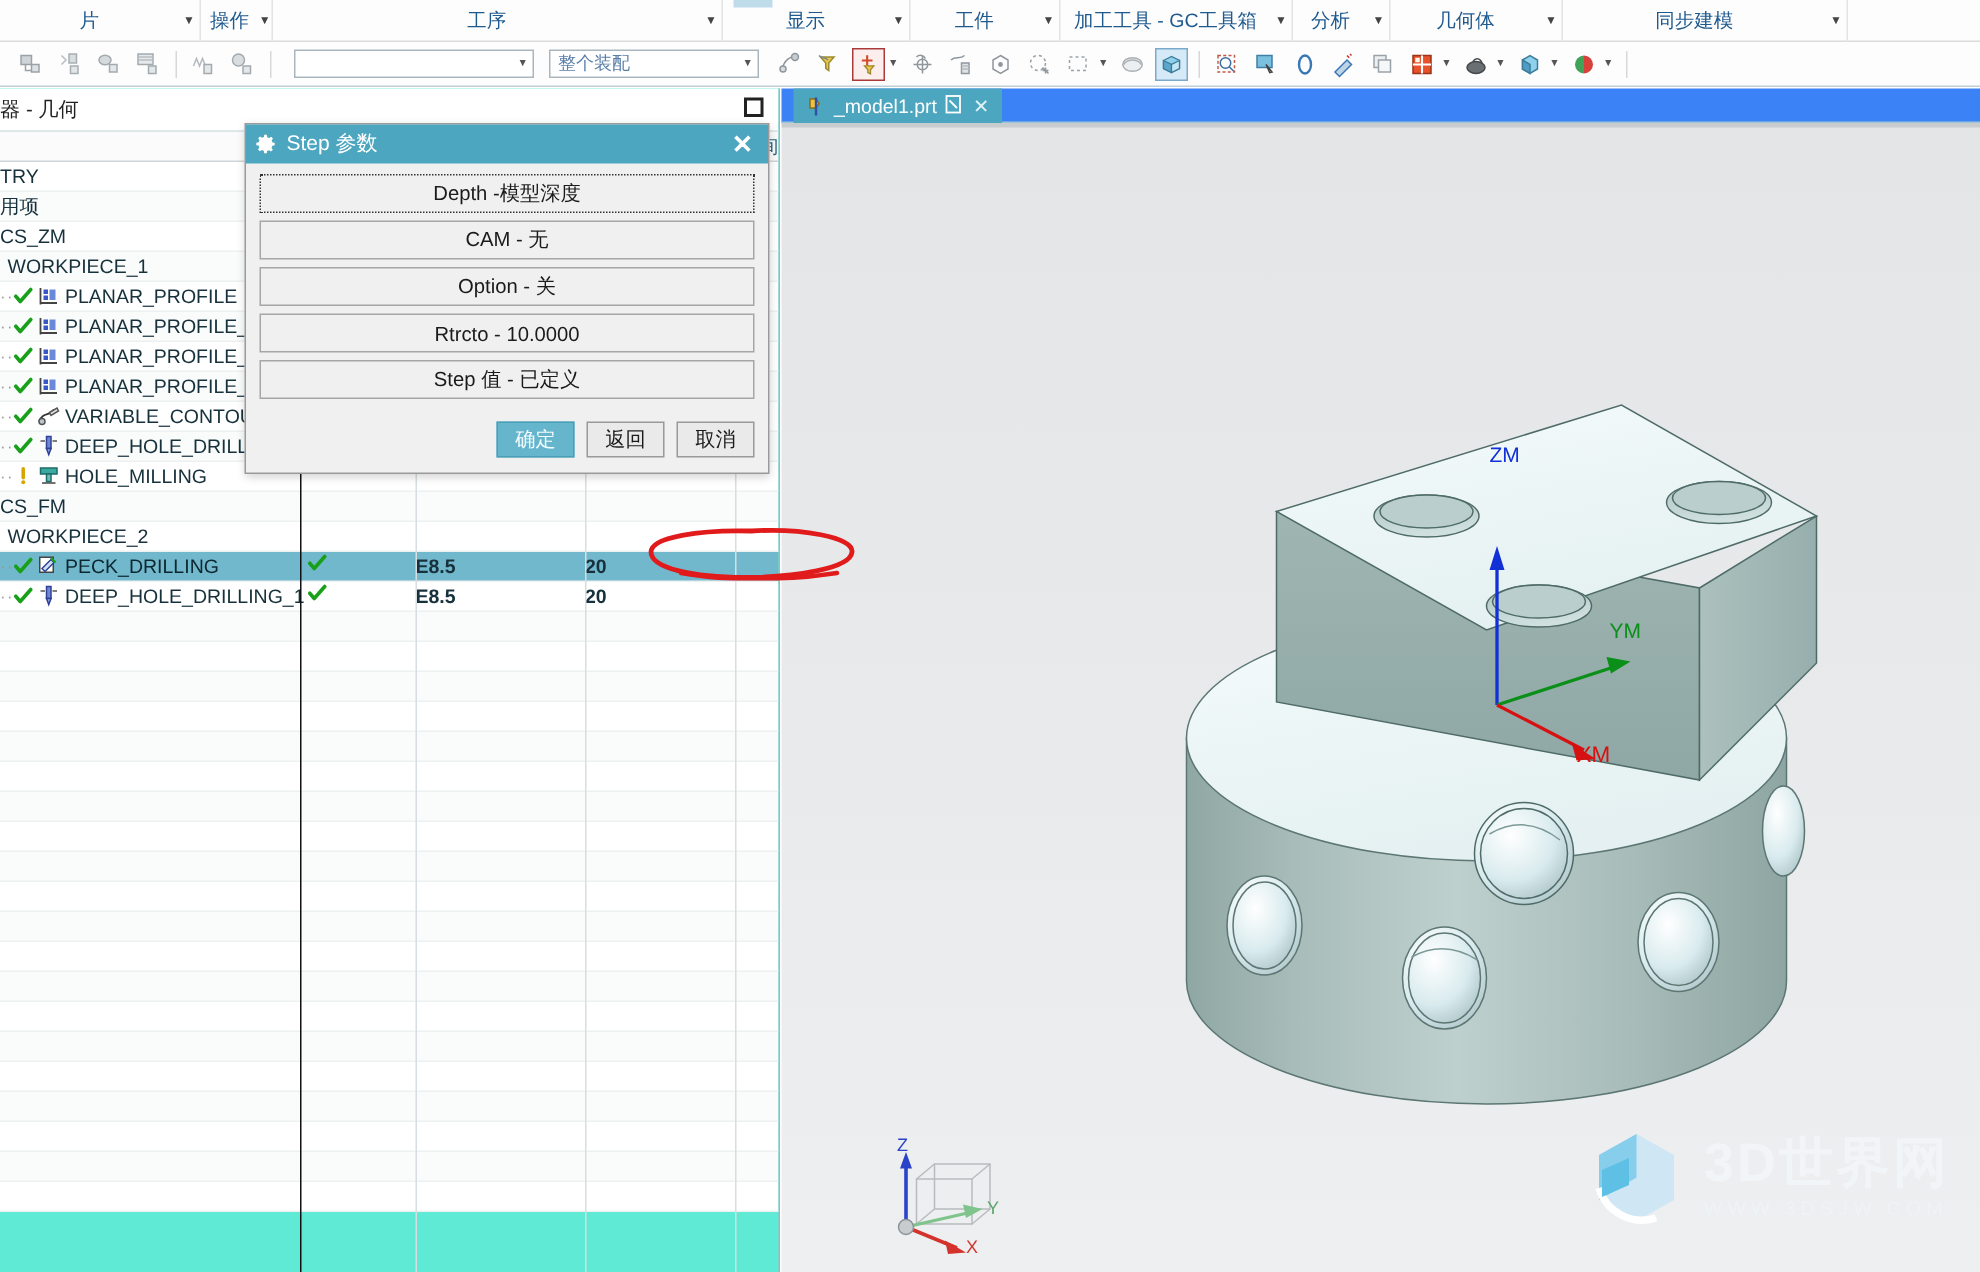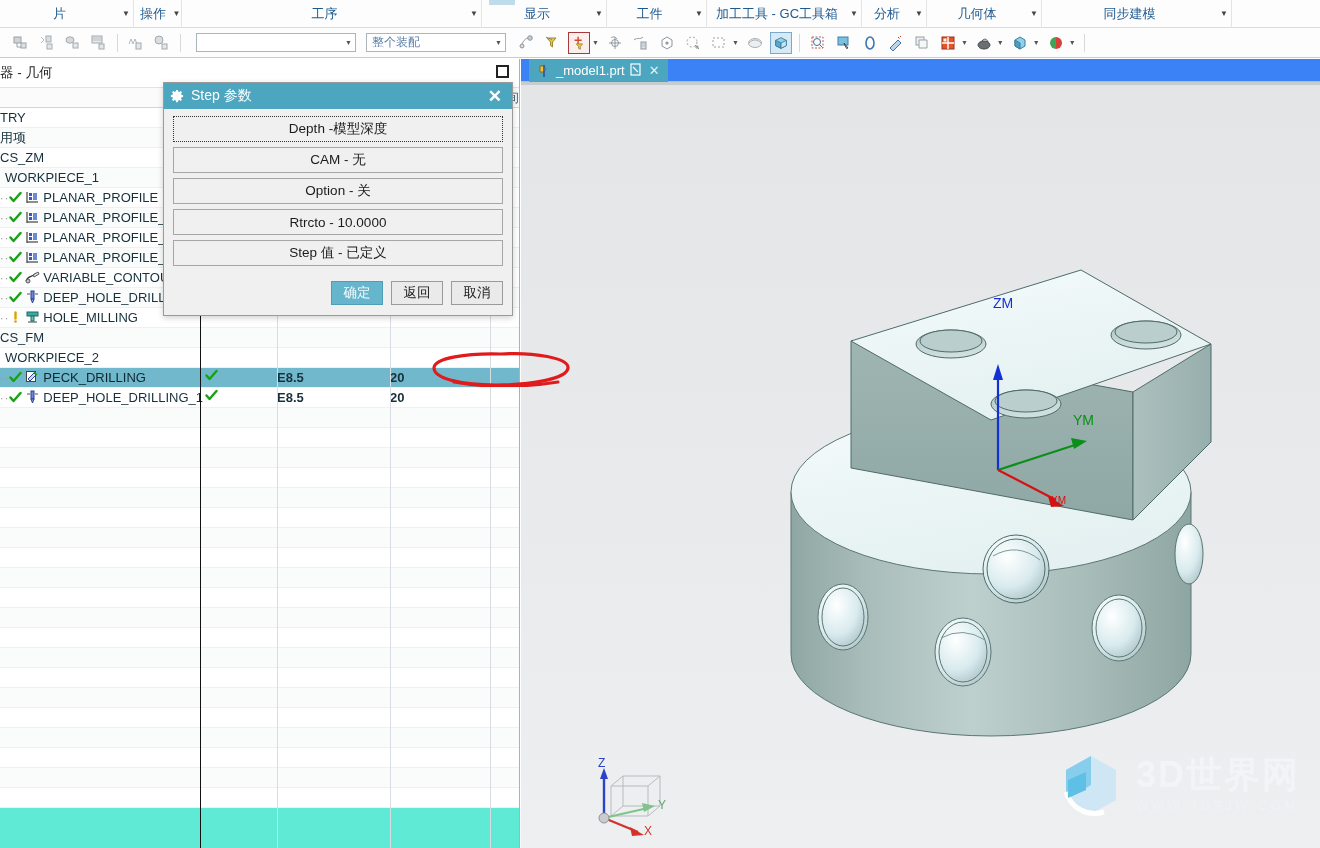--- a/index.html
+++ b/index.html
@@ -811,21 +811,21 @@
           <line x1="477" y1="388" x2="557" y2="362" stroke="#0a8f18"></line>
           <line x1="477" y1="388" x2="535" y2="418" stroke="#d61111"></line>
         </g>
         <polygon points="477,282 472,298 482,298" fill="#1131d6"></polygon>
         <polygon points="566,359 550,356 553,367" fill="#0a8f18"></polygon>
         <polygon points="543,424 527,414 530,425" fill="#d61111"></polygon>
       </svg>
 
       <div style="position:absolute;left:472px;top:213px;color:#1131d6;font-size:14px">ZM</div>
       <div style="position:absolute;left:552px;top:330px;color:#0a8f18;font-size:14px">YM</div>
-      <div style="position:absolute;left:530px;top:413px;color:#d61111;font-size:10px">XM</div>
+      <div style="position:absolute;left:530px;top:413px;color:#d61111;font-size:15px">XM</div>
 
       <div class="triad">
         <svg width="110" height="80" viewBox="0 0 110 80">
           <g opacity="0.55" stroke="#8d9398" fill="none">
             <path d="M35 26 L72 26 L72 56 L35 56 Z"></path>
             <path d="M47 16 L84 16 L84 46 L47 46 Z"></path>
             <path d="M35 26 L47 16M72 26 L84 16M72 56 L84 46M35 56 L47 46"></path>
           </g>
           <line x1="28" y1="58" x2="28" y2="14" stroke="#2a43c8" stroke-width="2.4"></line>
           <polygon points="28,8 24,19 32,19" fill="#2a43c8"></polygon>

